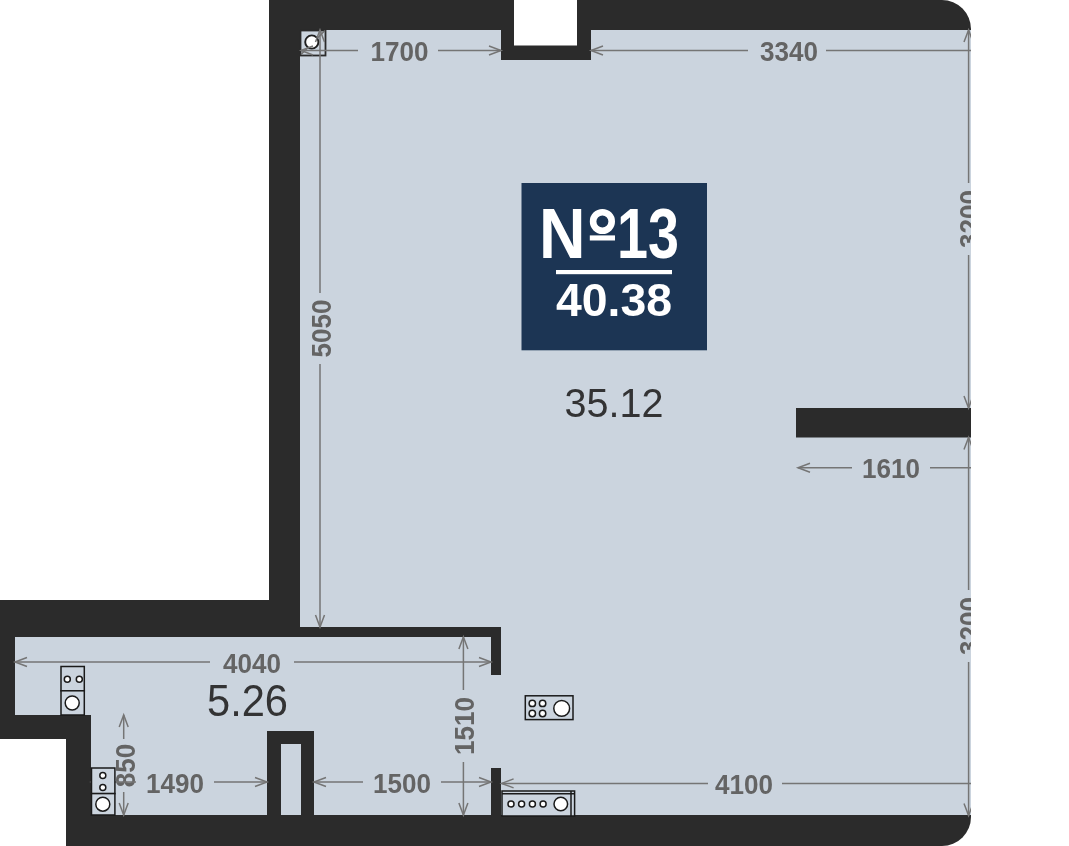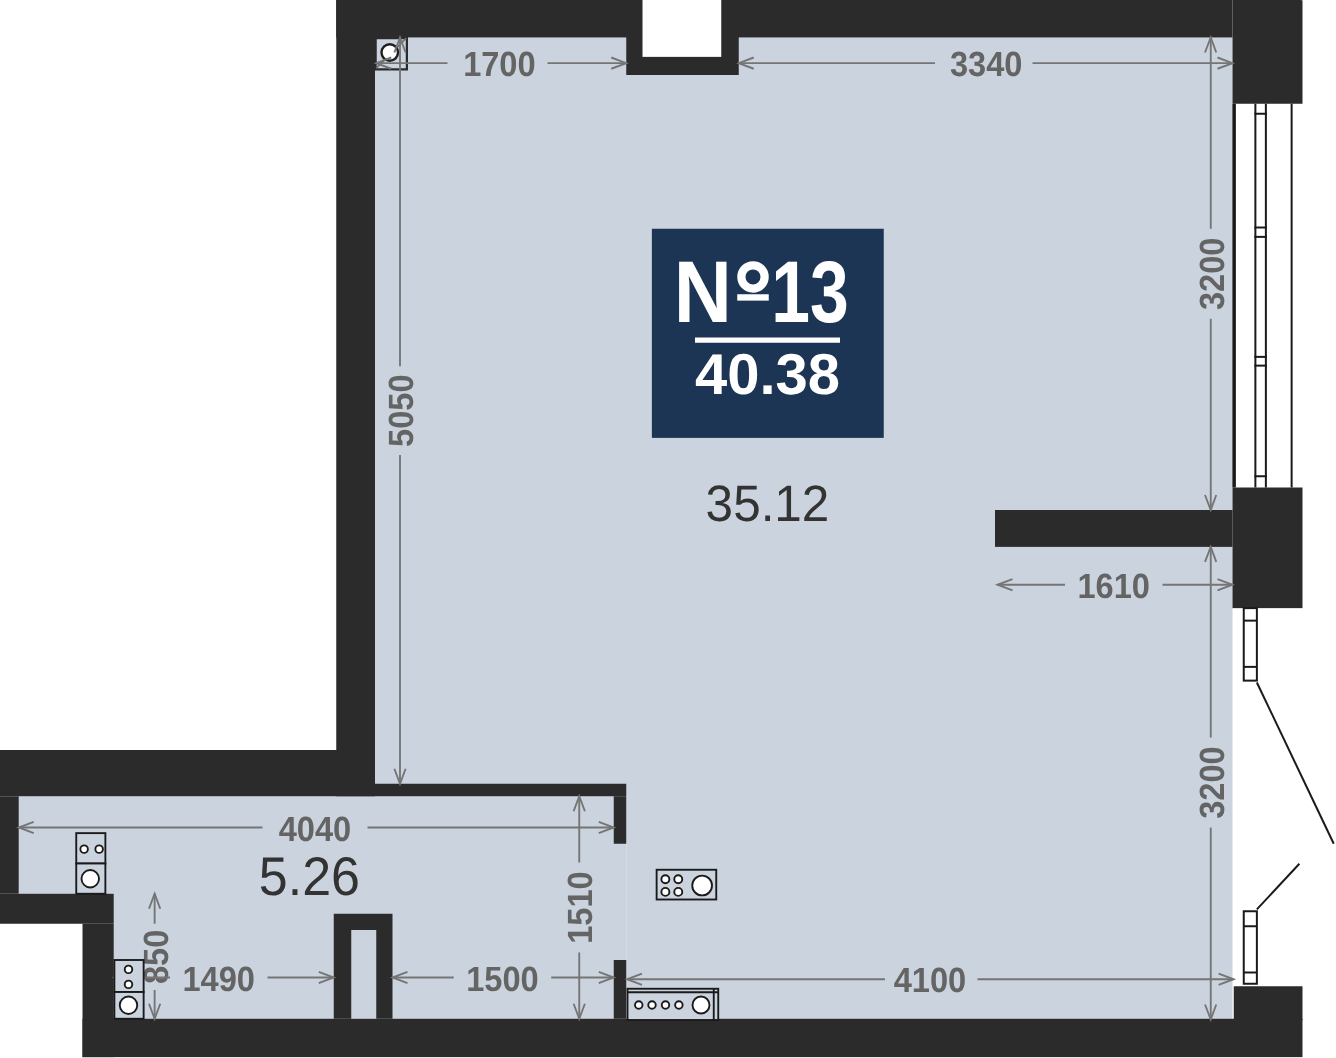--- a/index.html
+++ b/index.html
@@ -1,16 +1,16 @@
 <!DOCTYPE html>
 <html><head>
 <meta charset="utf-8">
 <style>
   html,body{margin:0;padding:0;background:#ffffff;}
-  .wrap{width:1069px;height:846px;position:relative;overflow:hidden;background:#ffffff;border-radius:29px;}
+  .wrap{width:971px;height:846px;position:relative;overflow:hidden;background:#ffffff;border-radius:29px;}
   svg{display:block;}
   text{font-family:"Liberation Sans", sans-serif;}
   .dim{fill:#646464;font-size:28px;font-weight:bold;}
   .big{fill:#333334;}
 </style>
 </head>
 <body>
 <div class="wrap">
 <svg width="1069" height="846" viewBox="0 0 1069 846">
 

